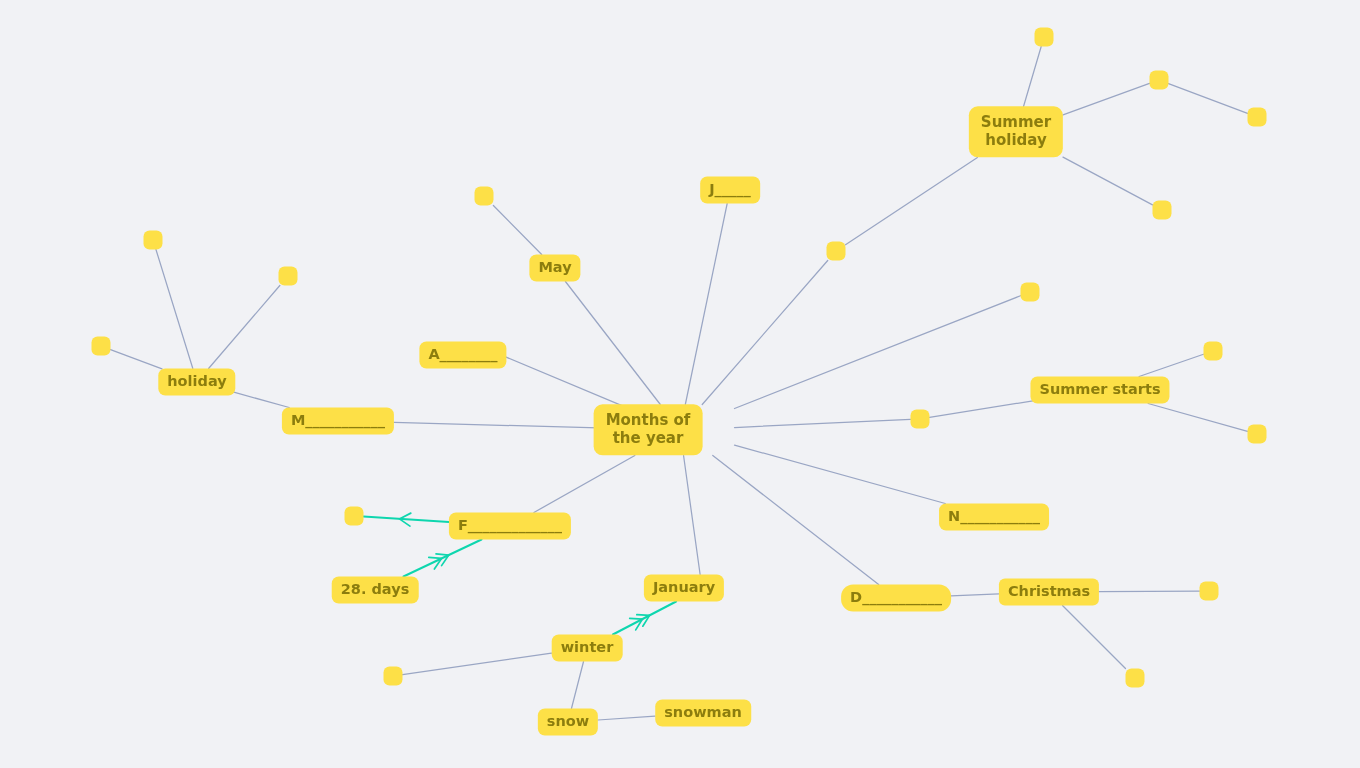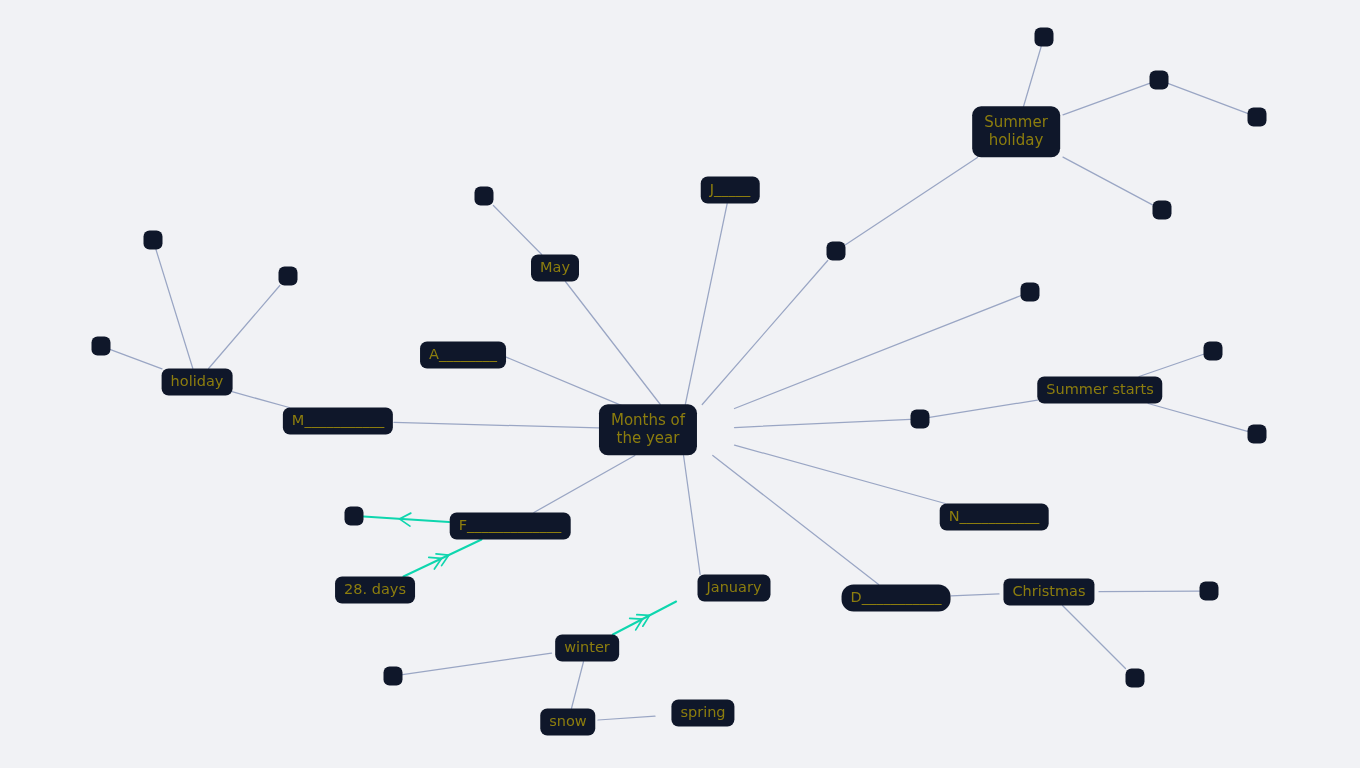--- a/index.html
+++ b/index.html
@@ -21,24 +21,24 @@
     position: absolute;
     left: 0;
     top: 0;
     width: 1360px;
     height: 768px;
     pointer-events: none;
   }
   .node {
     position: absolute;
     box-sizing: border-box;
-    background: #0f172a;
+    background: #fde047;
     border-radius: 7px;
     color: #8c7d0e;
-    font-weight: normal;
+    font-weight: bold;
     font-size: 14.5px;
     line-height: 1.18;
     display: flex;
     align-items: center;
     justify-content: center;
     text-align: center;
     white-space: pre;
     transform: translate(-50%, -50%);
     padding: 5px 9px;
   }
@@ -177,25 +177,25 @@
       <div class="node fill-line" style="left: 730px; top: 190px;">J_____</div>
       <div class="node fill-line" style="left: 463px; top: 339px; margin-top: 16px;">A________</div>
       <div class="node fill-line" style="left: 338px; top: 421px;">M___________</div>
       <div class="node" style="left: 197px; top: 382px;">holiday</div>
       <div class="node blank" style="left: 153px; top: 240px;"></div>
       <div class="node blank" style="left: 288px; top: 276px;"></div>
       <div class="node blank" style="left: 101px; top: 346px;"></div>
       <div class="node fill-line" style="left: 510px; top: 526px;">F_____________</div>
       <div class="node blank" style="left: 354px; top: 516px;"></div>
       <div class="node" style="left: 375px; top: 590px;">28. days</div>
-      <div class="node" style="left: 734px; top: 588px;">January</div>
+      <div class="node" style="left: 684px; top: 588px;">January</div>
       <div class="node" style="left: 587px; top: 648px;">winter</div>
       <div class="node blank" style="left: 393px; top: 676px;"></div>
       <div class="node" style="left: 568px; top: 722px; text-align: center;">snow</div>
-      <div class="node" style="left: 703px; top: 713px;">spring</div>
+      <div class="node" style="left: 703px; top: 713px;">snowman</div>
       <div class="node root" style="left: 1016px; top: 132px;">Summer
 holiday</div>
       <div class="node blank" style="left: 836px; top: 251px;"></div>
       <div class="node blank" style="left: 1044px; top: 37px;"></div>
       <div class="node blank" style="left: 1159px; top: 80px;"></div>
       <div class="node blank" style="left: 1257px; top: 117px;"></div>
       <div class="node blank" style="left: 1162px; top: 210px;"></div>
       <div class="node" style="left: 1100px; top: 390px;">Summer starts</div>
       <div class="node blank" style="left: 920px; top: 419px;"></div>
       <div class="node blank" style="left: 1213px; top: 351px;"></div>

